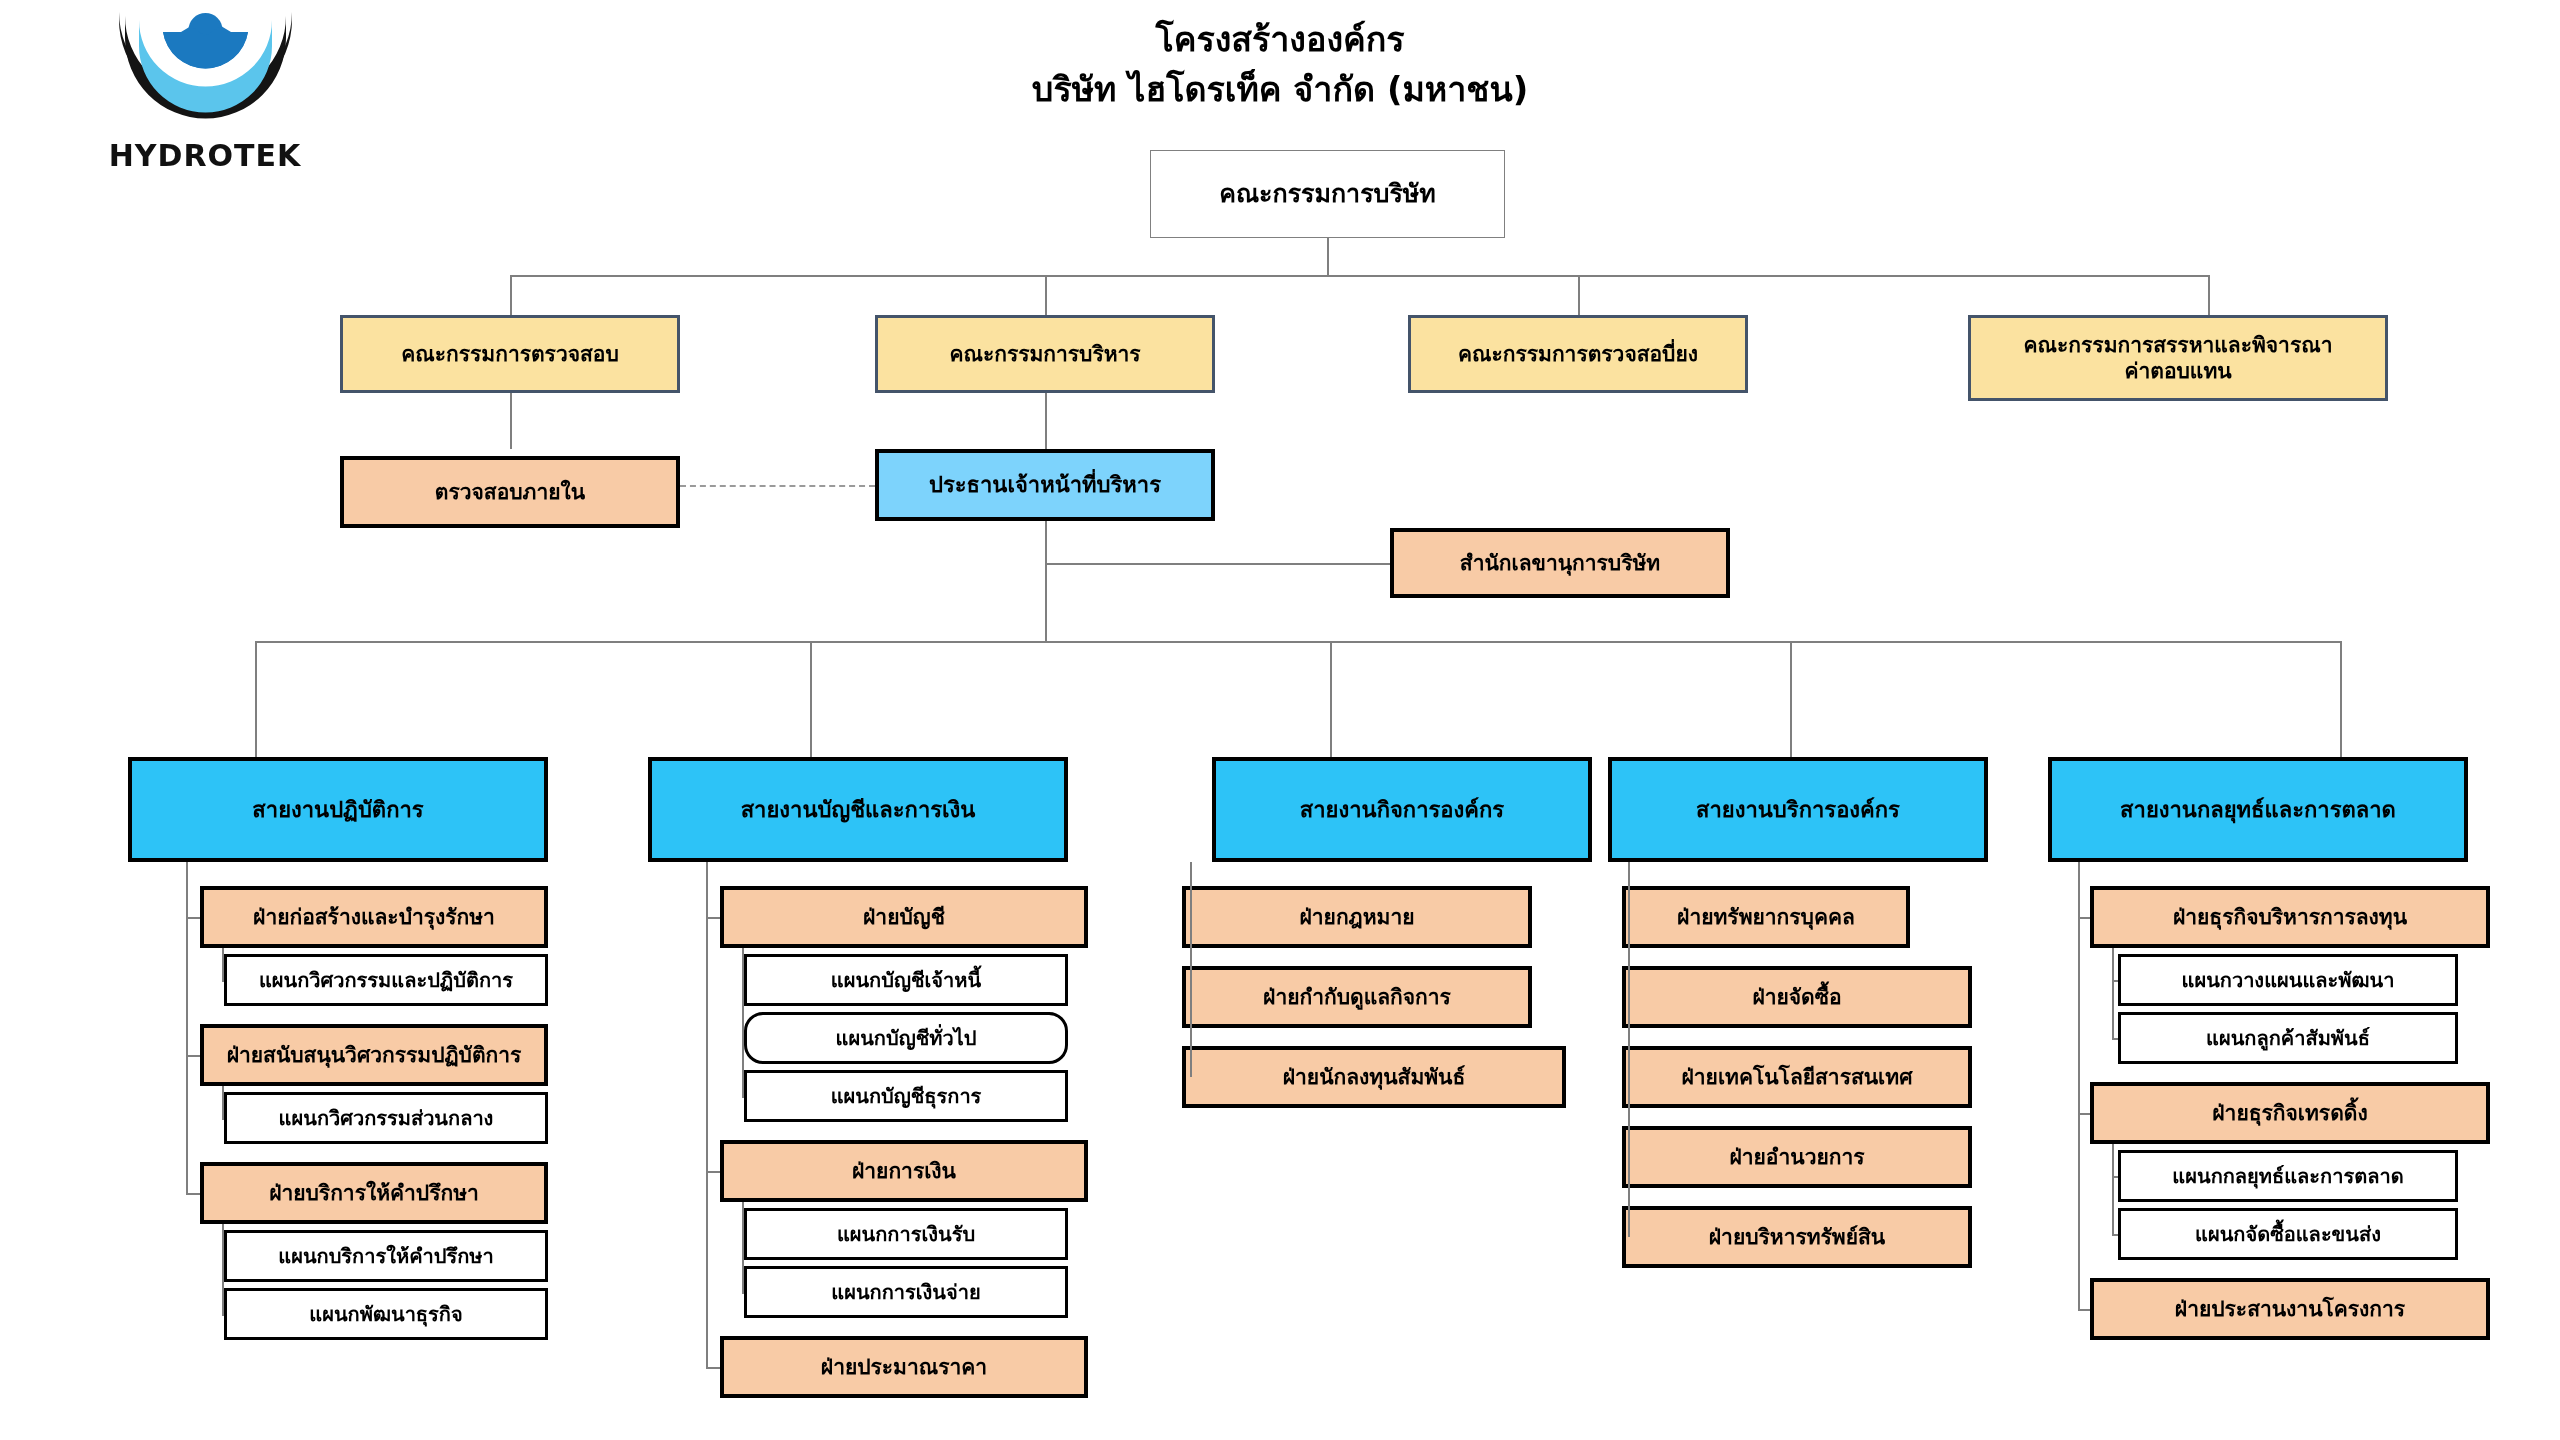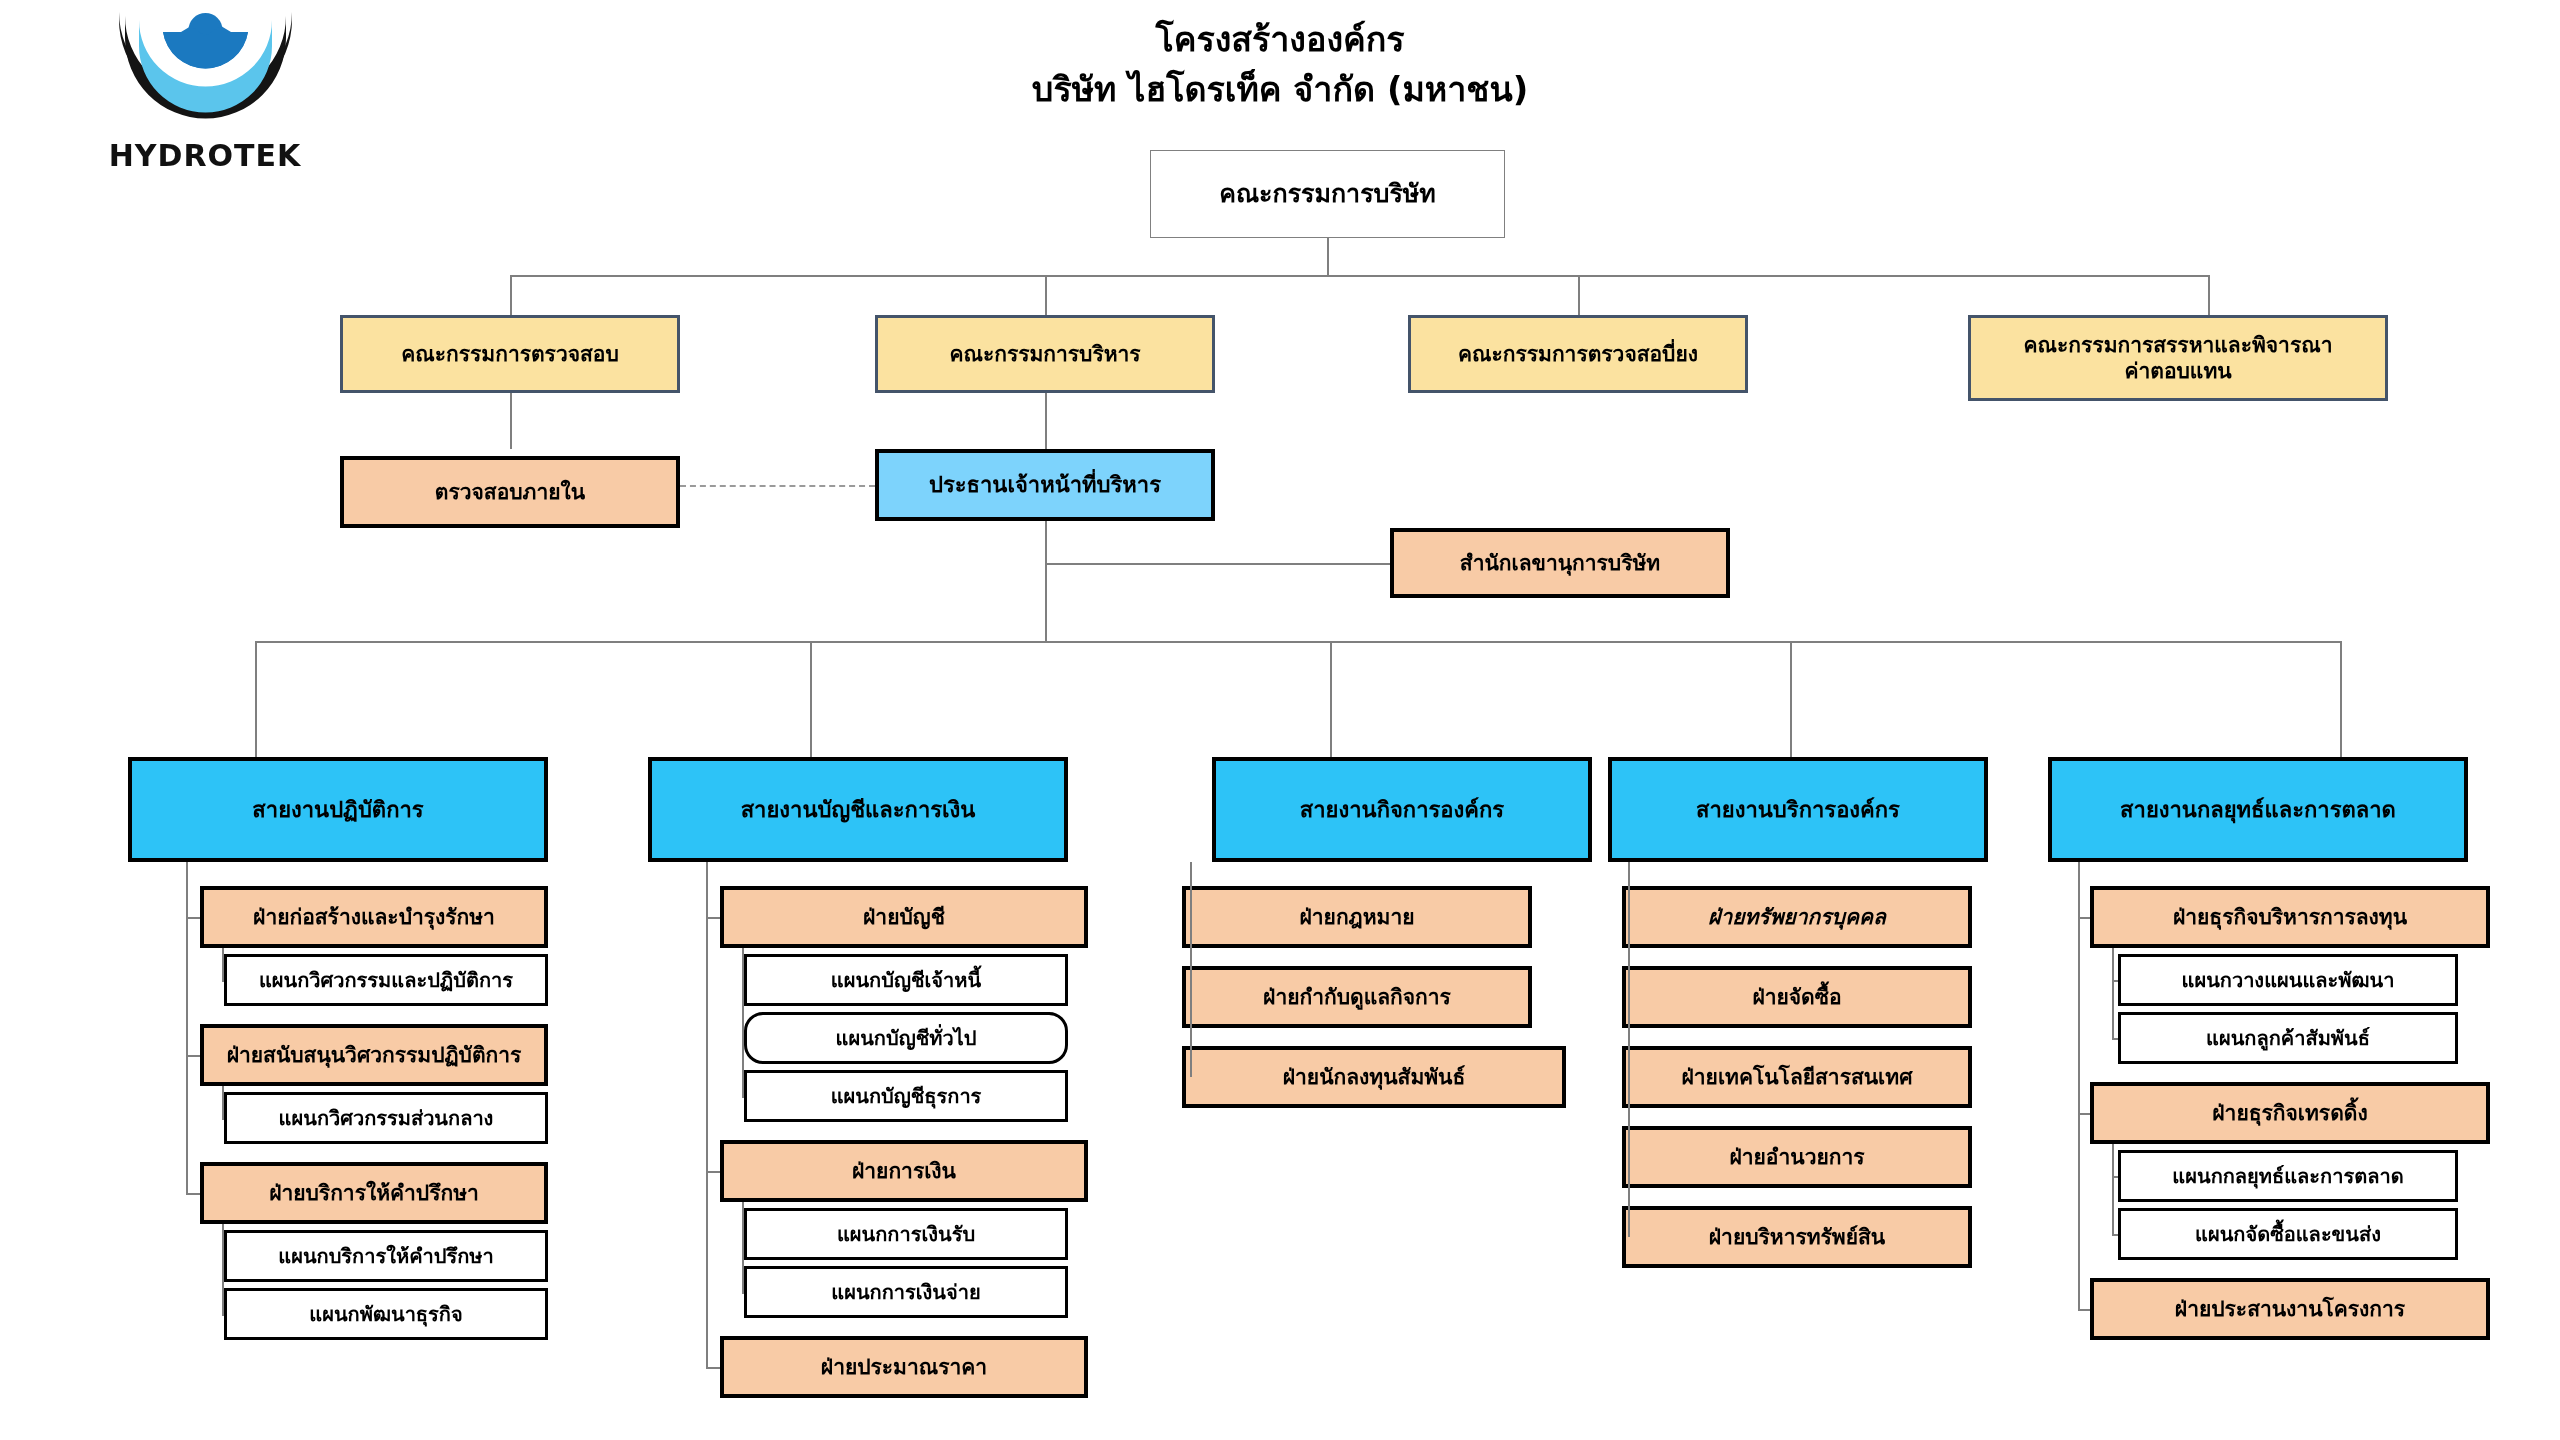--- a/index.html
+++ b/index.html
@@ -197,21 +197,21 @@
     </div>
     <div class="ln lnh abs" style="left:1190px;top:997px;width:-8px;height:1.5px;"></div>
     <div class="node n-peach abs" style="left:1182px;top:1046px;width:384px;height:62px;">
       <span>ฝ่ายนักลงทุนสัมพันธ์</span>
     </div>
     <div class="ln lnh abs" style="left:1190px;top:1077px;width:-8px;height:1.5px;"></div>
     <div class="ln lnv abs" style="left:1190px;top:862px;width:1.5px;height:215px;"></div>
     <div class="node n-cyan abs" style="left:1608px;top:757px;width:380px;height:105px;">
       <span>สายงานบริการองค์กร</span>
     </div>
-    <div class="node n-peach abs" style="left:1622px;top:886px;width:350px;height:62px;font-style:italic;">
+    <div class="node n-peach abs" style="left:1622px;top:886px;width:288px;height:62px;">
       <span>ฝ่ายทรัพยากรบุคคล</span>
     </div>
     <div class="ln lnh abs" style="left:1628px;top:917px;width:-6px;height:1.5px;"></div>
     <div class="node n-peach abs" style="left:1622px;top:966px;width:350px;height:62px;">
       <span>ฝ่ายจัดซื้อ</span>
     </div>
     <div class="ln lnh abs" style="left:1628px;top:997px;width:-6px;height:1.5px;"></div>
     <div class="node n-peach abs" style="left:1622px;top:1046px;width:350px;height:62px;">
       <span>ฝ่ายเทคโนโลยีสารสนเทศ</span>
     </div>

